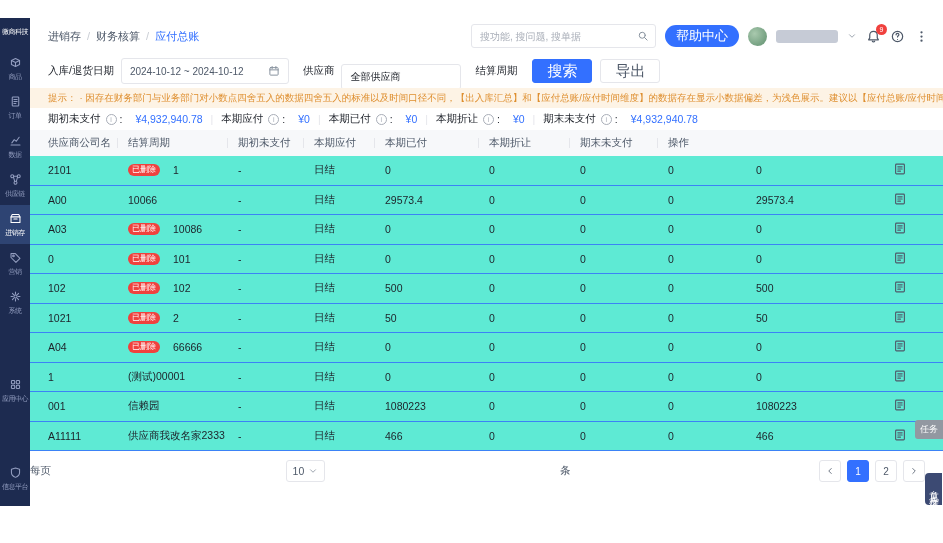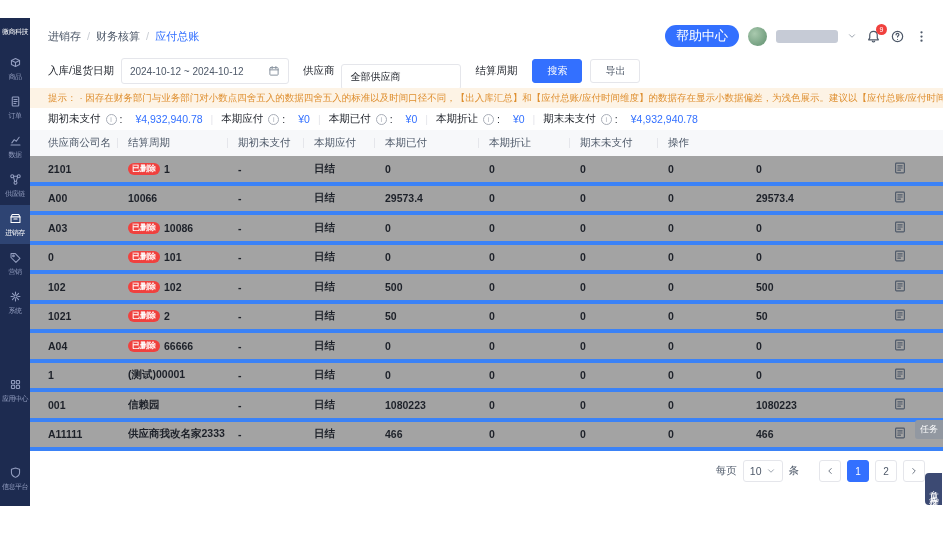--- a/index.html
+++ b/index.html
@@ -44,21 +44,21 @@
   .f-label{color:#1d2129;margin-right:7px;white-space:nowrap;}
   .f-label+.control{margin-right:14px;}
   .control{height:26px;border:1px solid #e5e6eb;border-radius:3px;display:flex;align-items:center;padding:0 8px;gap:18px;font-size:10px;color:#1d2129;background:#fff;cursor:pointer;white-space:nowrap;}
   .date-control{width:168px;justify-content:space-between;color:#4e5969;}
   .supplier-control{width:120px;margin-top:11px;}
   .cycle-control{width:150px;justify-content:space-between;}
   .svg-icon{display:inline-flex;width:14px;height:14px;}
   .svg-icon svg{width:100%;height:100%;}
   .svg-icon.sm{width:12px;height:12px;color:#86909c;}
   .svg-icon.xs{width:10px;height:10px;color:#86909c;}
-  .btn{height:24px;padding:0 14px;border-radius:3px;font-size:10px;cursor:pointer;margin-right:8px;}
+  .btn{height:24px;padding:0 14px;border-radius:3px;font-size:15px;cursor:pointer;margin-right:8px;}
   .btn-primary{background:#3370ff;color:#fff;border:1px solid #3370ff;margin-left:8px;}
   .btn-plain{background:#fff;color:#4e5969;border:1px solid #e5e6eb;}
 
   
   .hint{height:20px;line-height:20px;background:#fdf3e5;color:#de8e2e;font-size:9.5px;padding:0 18px;white-space:nowrap;overflow:hidden;}
   .hint .prefix{margin-right:3px;}
 
   
   .summary{height:22px;display:flex;align-items:center;padding:0 18px;font-size:10.5px;color:#1d2129;gap:8px;white-space:nowrap;}
   .sum-item{display:inline-flex;align-items:center;gap:2px;}
@@ -68,28 +68,28 @@
 
   
   .thead,.trow{display:grid;grid-template-columns:80px 110px 76px 71px 104px 91px 88px 88px 137px 1fr;align-items:center;padding:0 12px 0 18px;}
   .thead{height:26px;background:#f7f8fa;font-size:10.5px;color:#4e5969;}
   .th{display:flex;align-items:center;gap:3px;position:relative;height:100%;}
   .th:not(:last-child)::after{content:'';position:absolute;right:10px;top:50%;transform:translateY(-50%);width:1px;height:10px;background:#e5e6eb;}
   .sort-caret{display:inline-flex;flex-direction:column;gap:1px;margin-left:2px;cursor:pointer;}
   .sort-caret i{width:0;height:0;border-left:3px solid transparent;border-right:3px solid transparent;display:block;}
   .sort-caret .up{border-bottom:4px solid #c9cdd4;}
   .sort-caret .dn{border-top:4px solid #c9cdd4;}
-  .trow{height:29.5px;border-bottom:4px solid #3b82f6;font-size:10.5px;color:#1d2129;background:#a3a3a3;font-weight:bold;}
+  .trow{height:29.5px;border-bottom:1px solid #3b82f6;font-size:10.5px;color:#1d2129;background:#5eead4;}
   .td{white-space:nowrap;overflow:hidden;}
-  .td-name{display:flex;align-items:flex-start;gap:4px;}
+  .td-name{display:flex;align-items:flex-start;gap:13px;}
   .deleted-badge{background:#f0413e;color:#fff;font-size:8px;line-height:1;padding:2px 4px;border-radius:8px;flex-shrink:0;}
   .op-icon{color:#4e5969;cursor:pointer;}
 
   
-  .pagination{height:40px;display:flex;align-items:center;justify-content:flex-end;padding-right:18px;font-size:10.5px;color:#4e5969;gap:6px;}
+  .pagination{height:40px;display:flex;align-items:center;justify-content:space-between;padding-right:18px;font-size:10.5px;color:#4e5969;gap:6px;}
   .page-size{height:22px;border:1px solid #e5e6eb;border-radius:3px;padding:0 6px;display:flex;align-items:center;gap:4px;cursor:pointer;background:#fff;}
   .page-btns{display:flex;gap:6px;margin-left:14px;}
   .page-btn{min-width:22px;height:22px;border:1px solid #e5e6eb;border-radius:3px;display:flex;align-items:center;justify-content:center;background:#fff;color:#4e5969;cursor:pointer;font-size:10px;}
   .page-btn .svg-icon{width:10px;height:10px;}
   .page-btn.active{background:#3370ff;border-color:#3370ff;color:#fff;}
 
   
   .task-tag{position:absolute;top:420px;right:0;background:#9298a1;color:#fff;font-size:9px;padding:3px 5px;border-radius:3px 0 0 3px;cursor:pointer;z-index:5;}
   .feedback-ribbon{position:absolute;right:1px;bottom:38px;background:#3c4a73;color:#fff;writing-mode:vertical-rl;padding:10px 2px;font-size:9.5px;letter-spacing:3px;border-radius:4px 0 0 4px;cursor:pointer;z-index:5;}
 </style>
@@ -194,20 +194,29 @@
 
       <header class="topbar">
         <div class="breadcrumb" id="breadcrumb">
             <span class="crumb">进销存</span>
             <span class="sep">/</span>
             <span class="crumb">财务核算</span>
             <span class="sep">/</span>
             <span class="crumb active">应付总账</span>
           </div>
         <div class="topbar-right">
+          <div class="searchbox">
+            <input placeholder="搜功能, 搜问题, 搜单据" style="">
+            <span class="svg-icon sm sicon">
+                <svg viewBox="0 0 16 16" fill="none" stroke="currentColor" stroke-width="1.3" stroke-linecap="round" stroke-linejoin="round">
+                  <circle cx="7" cy="7" r="4"></circle>
+                  <path d="m10 10 3.5 3.5"></path>
+                </svg>
+              </span>
+          </div>
           <button class="pill">帮助中心</button>
           <span class="avatar"></span>
           <span class="masked"></span>
           <span class="svg-icon xs chev">
               <svg viewBox="0 0 16 16" fill="none" stroke="currentColor" stroke-width="1.3" stroke-linecap="round" stroke-linejoin="round">
                 <path d="m4 6 4 4 4-4"></path>
               </svg>
             </span>
           <span class="topicon">
             <span class="svg-icon">

